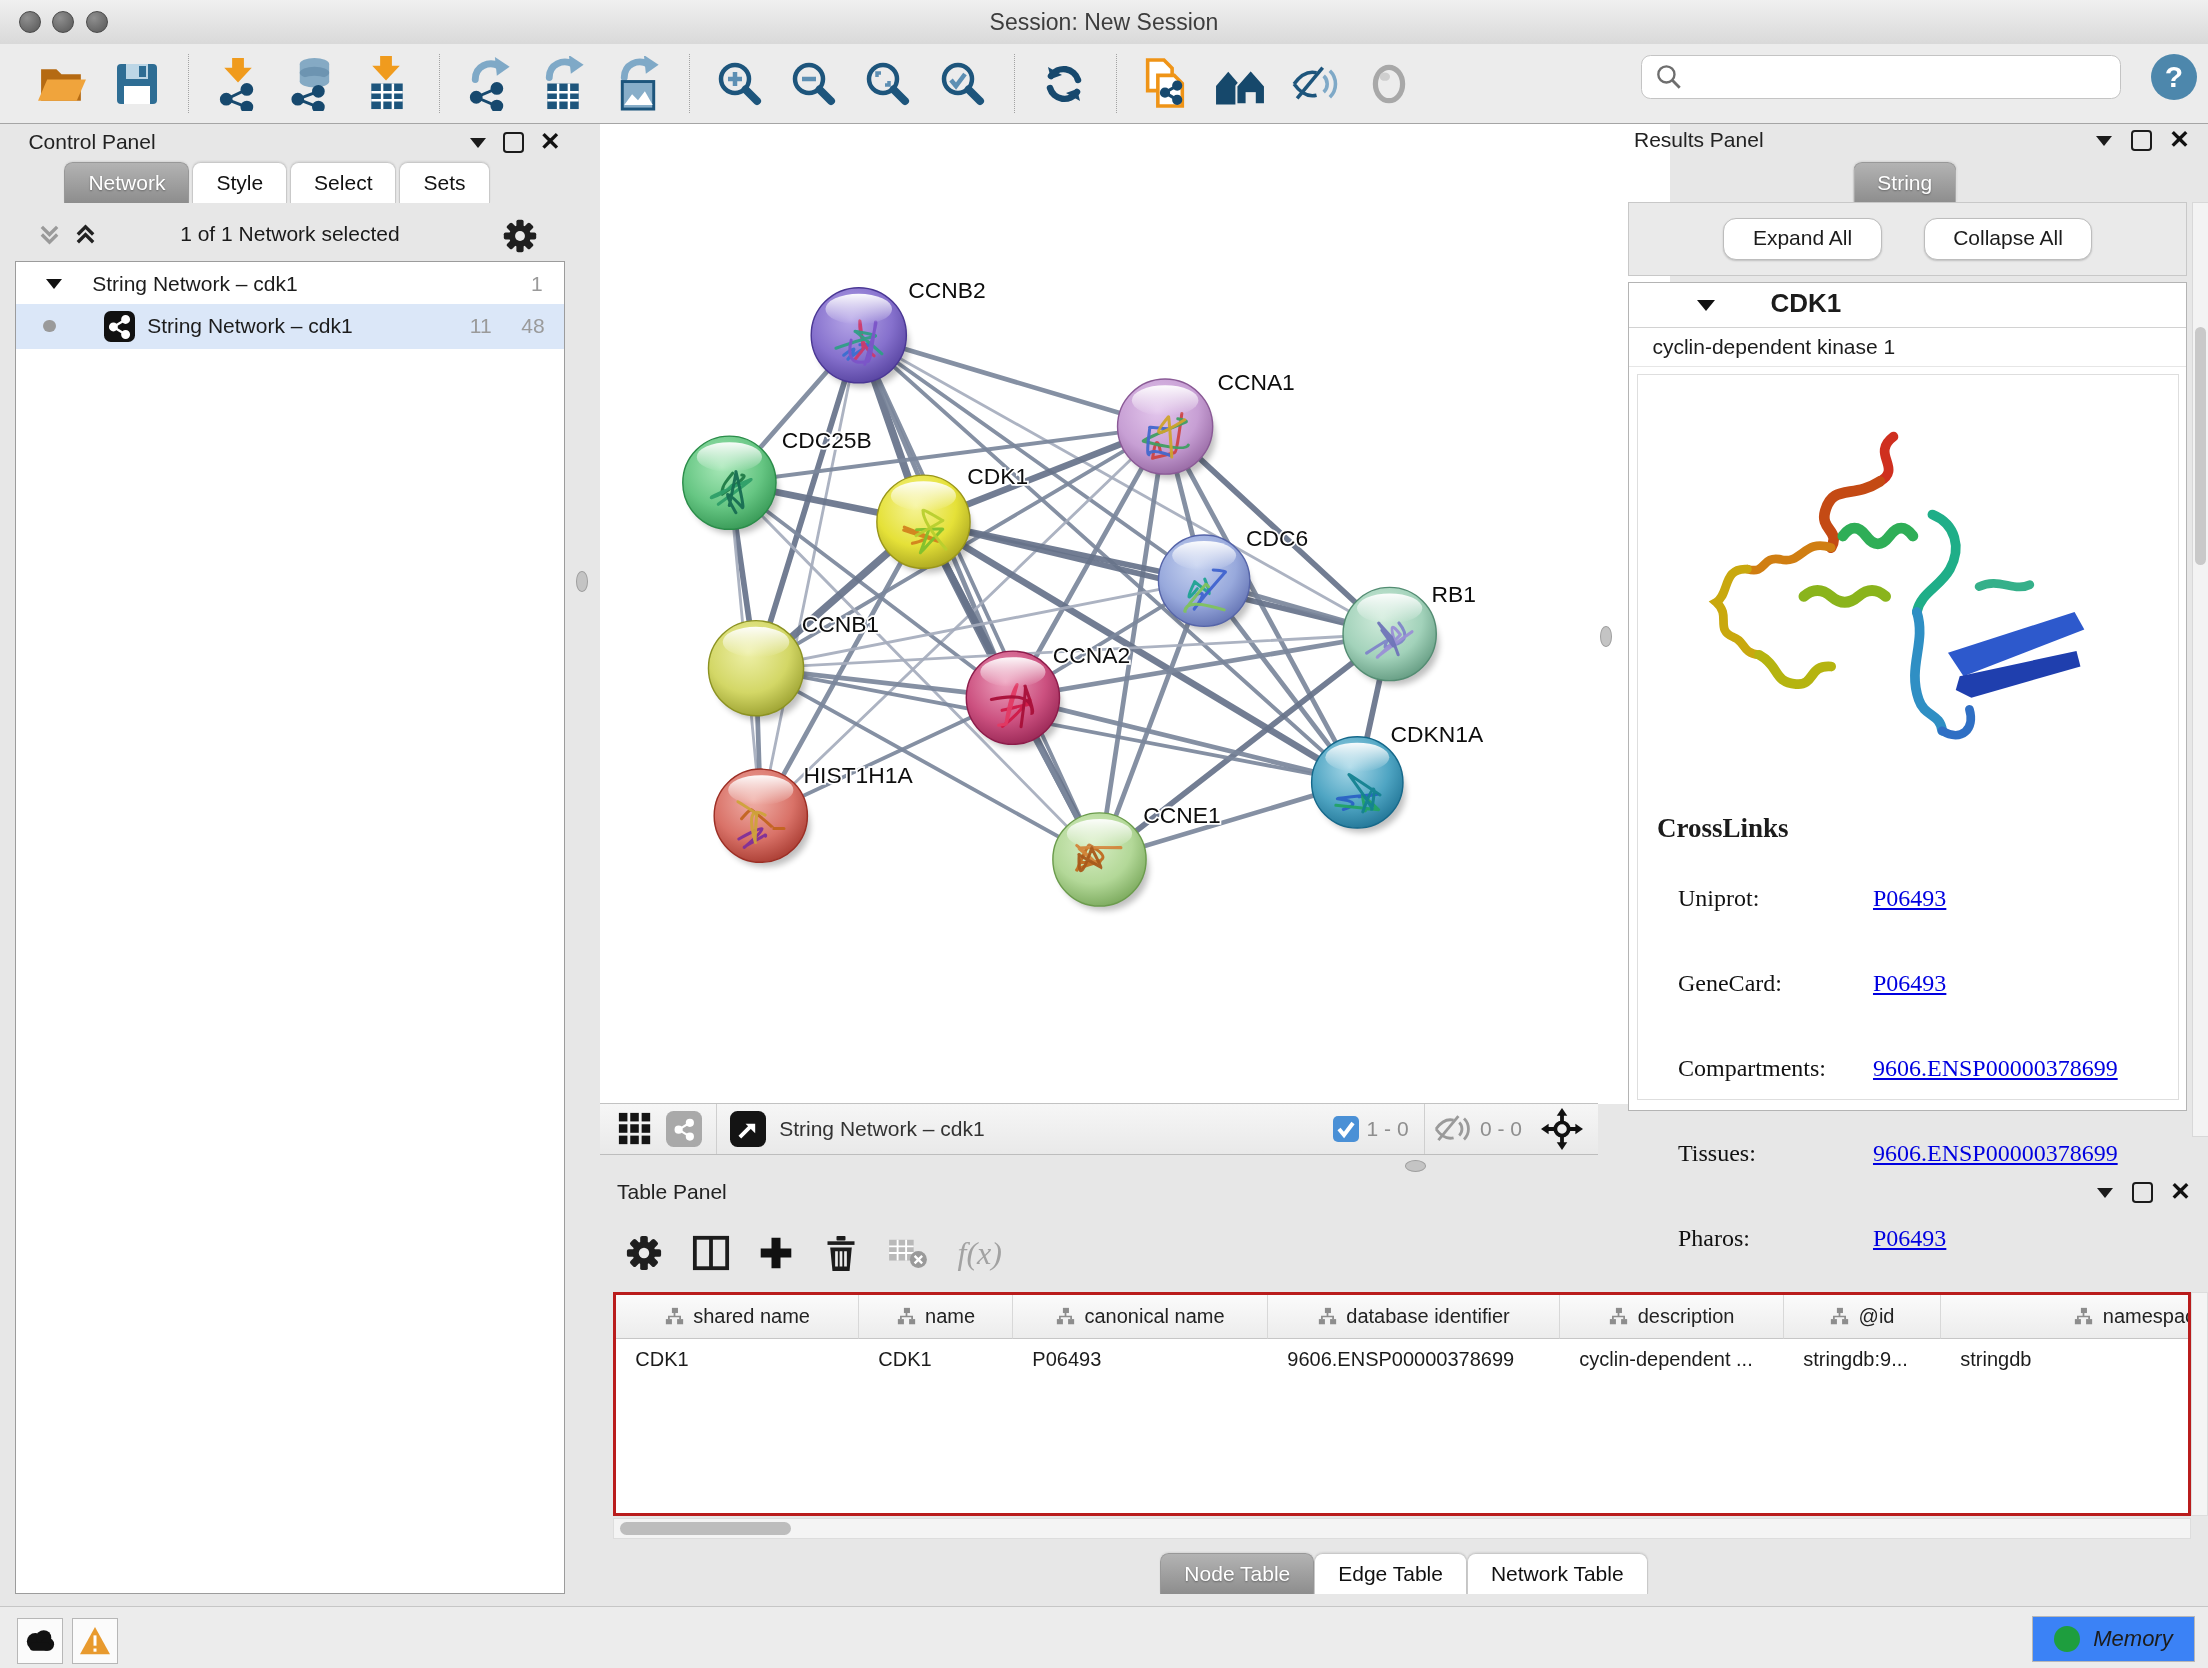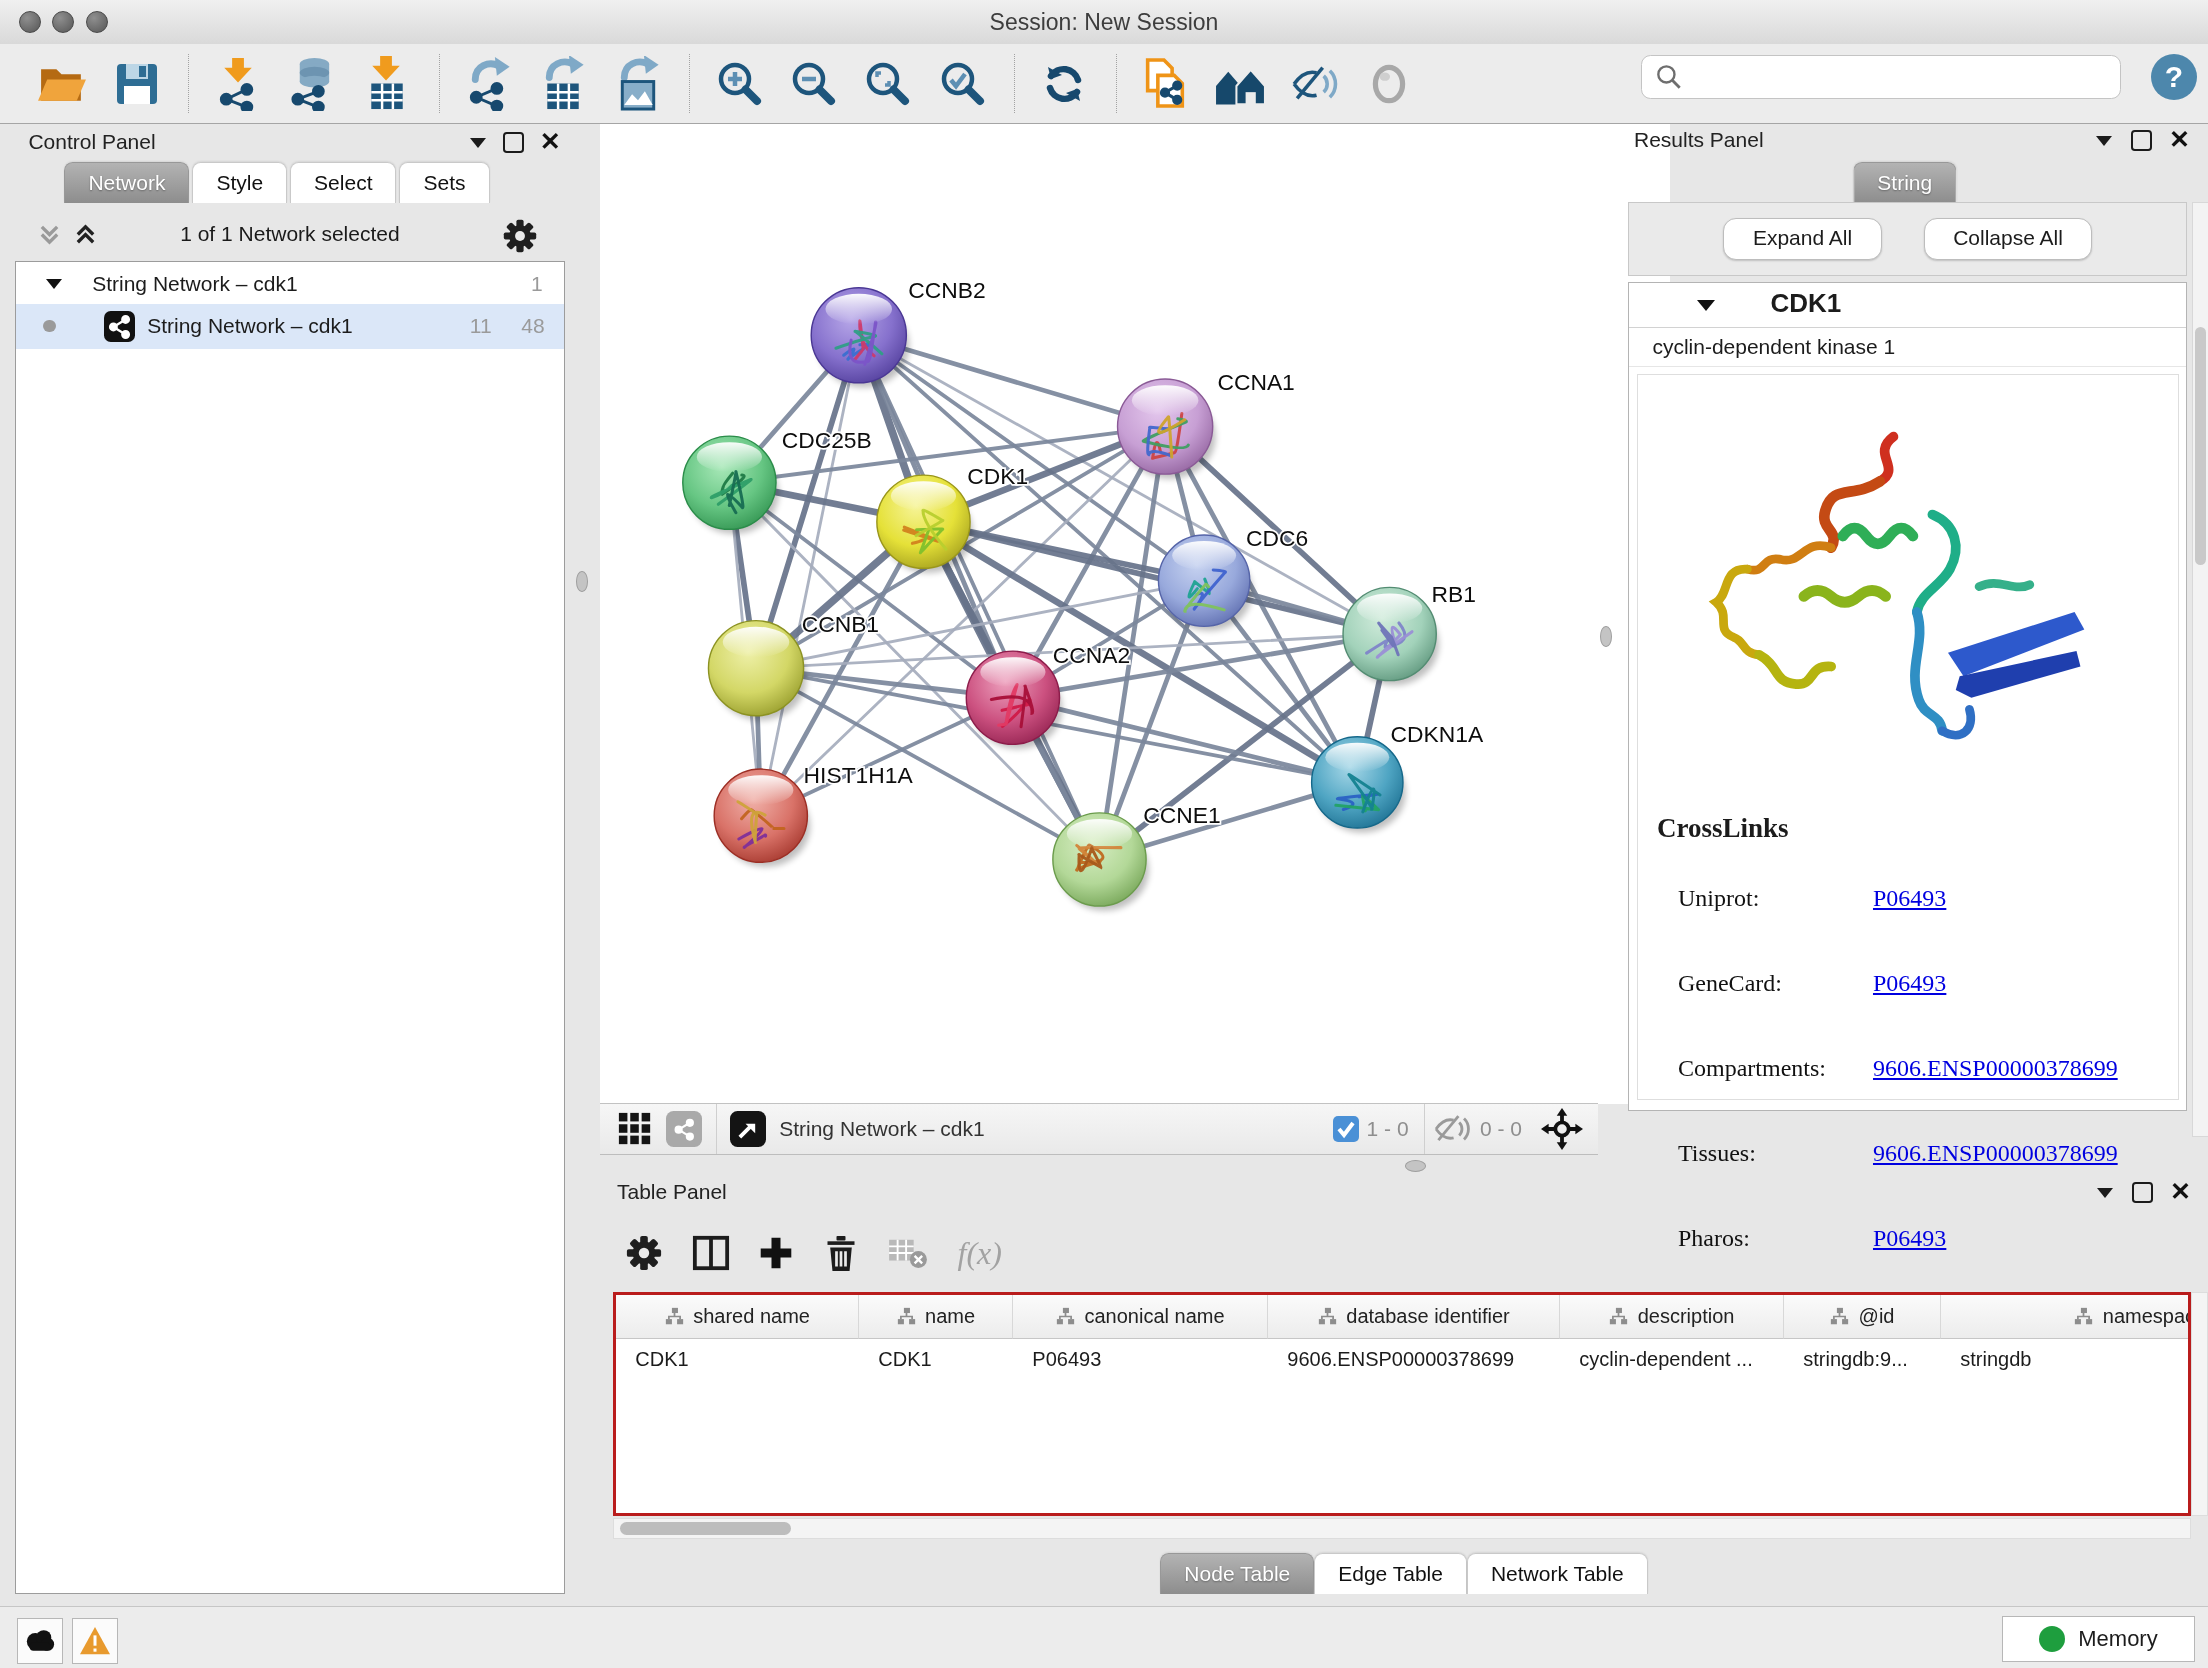--- a/index.html
+++ b/index.html
@@ -102,22 +102,22 @@
     border:1px solid #ddd;box-sizing:border-box;}
   #tp-hthumb{position:absolute;left:5.7px;top:2.9px;width:171px;height:13.3px;background:#bdbdbd;border-radius:7.6px;}
   #tp-vscroll{position:absolute;right:0;top:116px;width:17px;height:224px;background:#f4f4f4;
     border:1px solid #ddd;box-sizing:border-box;}
   #tp-tabs{position:absolute;left:0;right:0;top:377px;display:flex;justify-content:center;}
   
   #statusbar{position:absolute;left:0;bottom:0;width:2208px;height:61px;background:#ececec;
     border-top:1px solid #c6c6c6;}
   .sb-btn{position:absolute;top:10.5px;width:46px;height:46px;background:#fbfbfb;border:1.9px solid #b7b7b7;
     display:flex;align-items:center;justify-content:center;box-sizing:border-box;}
-  #memory-btn{position:absolute;right:13.3px;top:8.6px;height:46px;background:#ffffff;border:1.9px solid #b7b7b7;
-    display:flex;align-items:center;gap:13.3px;padding:0 36px;box-sizing:border-box;}
+  #memory-btn{position:absolute;right:13.3px;top:8.6px;height:46px;background:#3b82f6;border:1.9px solid #b7b7b7;
+    display:flex;align-items:center;gap:13.3px;padding:0 21px;box-sizing:border-box;font-style:italic;}
   #memory-dot{width:26px;height:26px;border-radius:50%;background:#1e9e3e;}
   #memory-label{font-size:22px;}
   
   .grip{position:absolute;background:#c4c4c4;border:1px solid #9f9f9f;border-radius:50%;}
   
   .nlabel{font-family:"Liberation Sans",sans-serif;font-size:24px;fill:#0d0d0d;
     stroke:#ffffff;stroke-width:3.5px;paint-order:stroke;}
   .fx{font-family:"Liberation Serif",serif;font-style:italic;font-size:32px;color:#a2a2a2;}
 </style>
 </head>

